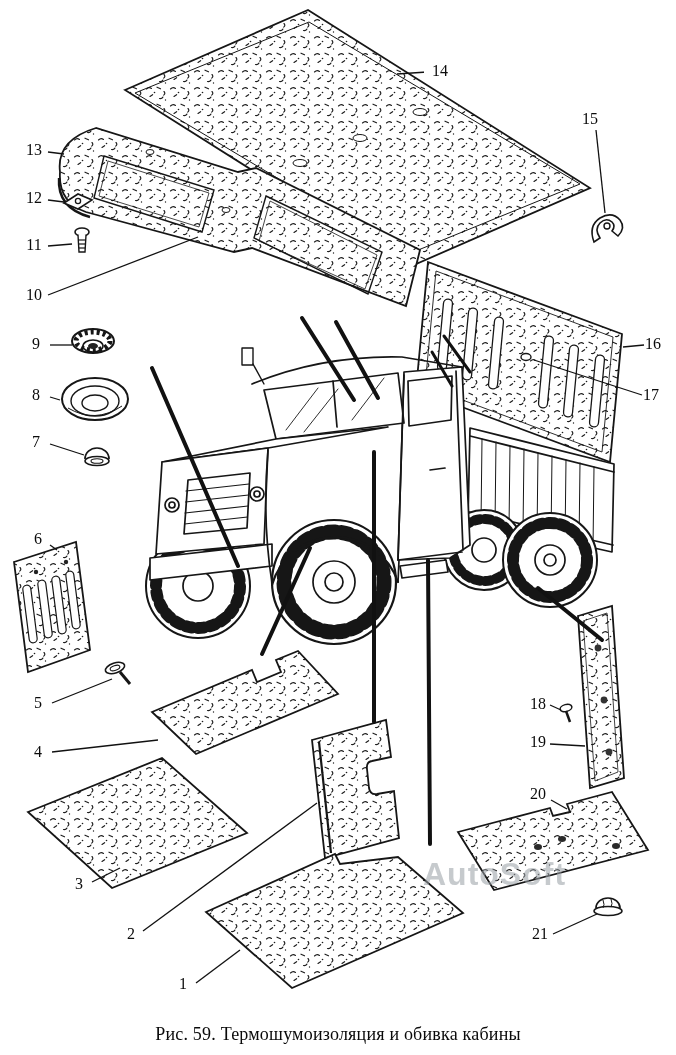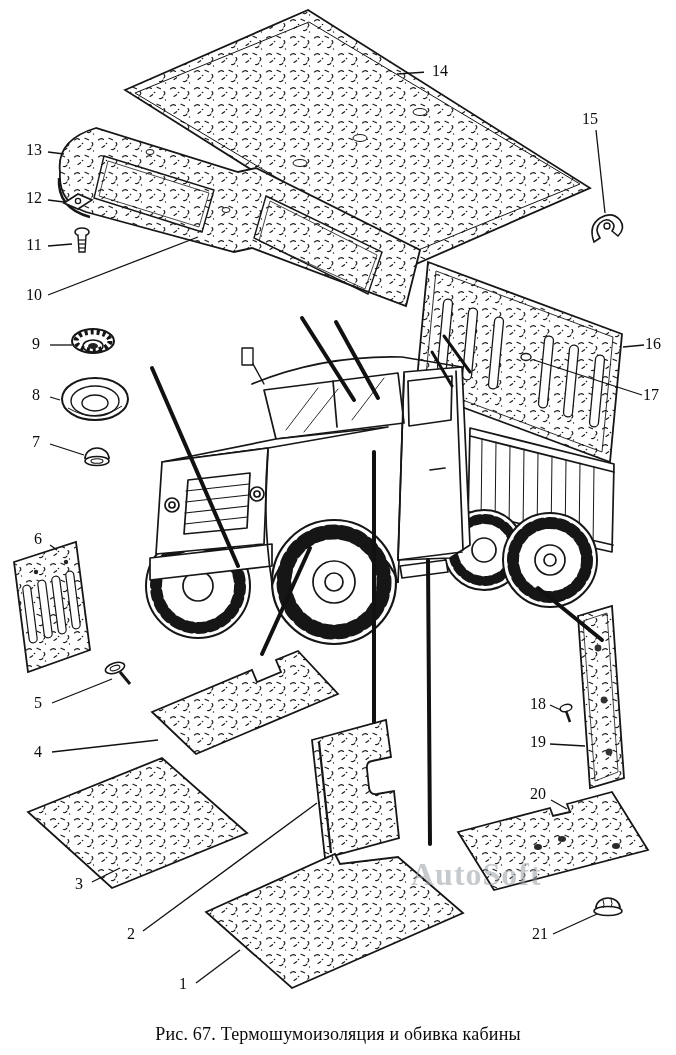--- a/index.html
+++ b/index.html
@@ -8,22 +8,22 @@
     font-family:"Liberation Serif",serif;
   }
   .stage{position:absolute;left:0;top:0;width:676px;height:1055px;}
   svg{display:block;}
   .callout{font-family:"Liberation Serif",serif;font-size:16px;fill:#0b0b0b;}
   .caption{
     position:absolute;left:0;top:1024px;width:100%;text-align:center;
     font-size:18px;color:#0a0a0a;letter-spacing:.2px;
   }
   .watermark{
-    position:absolute;left:411px;top:856px;
-    font-family:Liberation Serif, serif;font-size:32px;font-weight:bold;
+    position:absolute;left:423px;top:856px;
+    font-family:Liberation Sans, sans-serif;font-size:32px;font-weight:bold;
     color:#99a0a6;opacity:.55;letter-spacing:1px;user-select:none;
   }
 </style>
 </head>
 <body>
 
 <div class="stage">
 <svg width="676" height="1020" viewBox="0 0 676 1020">
   <defs>
     <pattern id="sp" width="24" height="17" patternUnits="userSpaceOnUse">
@@ -301,14 +301,14 @@
     <text class="callout" x="653" y="349">16</text>
     <text class="callout" x="651" y="400">17</text>
     <text class="callout" x="538" y="709">18</text>
     <text class="callout" x="538" y="747">19</text>
     <text class="callout" x="538" y="799">20</text>
     <text class="callout" x="540" y="939">21</text>
   </g>
 </svg>
 
 <div class="watermark">AutoSoft</div>
-<div class="caption">Рис. 67. Термошумоизоляция и обивка кабины</div>
+<div class="caption">Рис. 59. Термошумоизоляция и обивка кабины</div>
 </div>
 
 </body></html>

